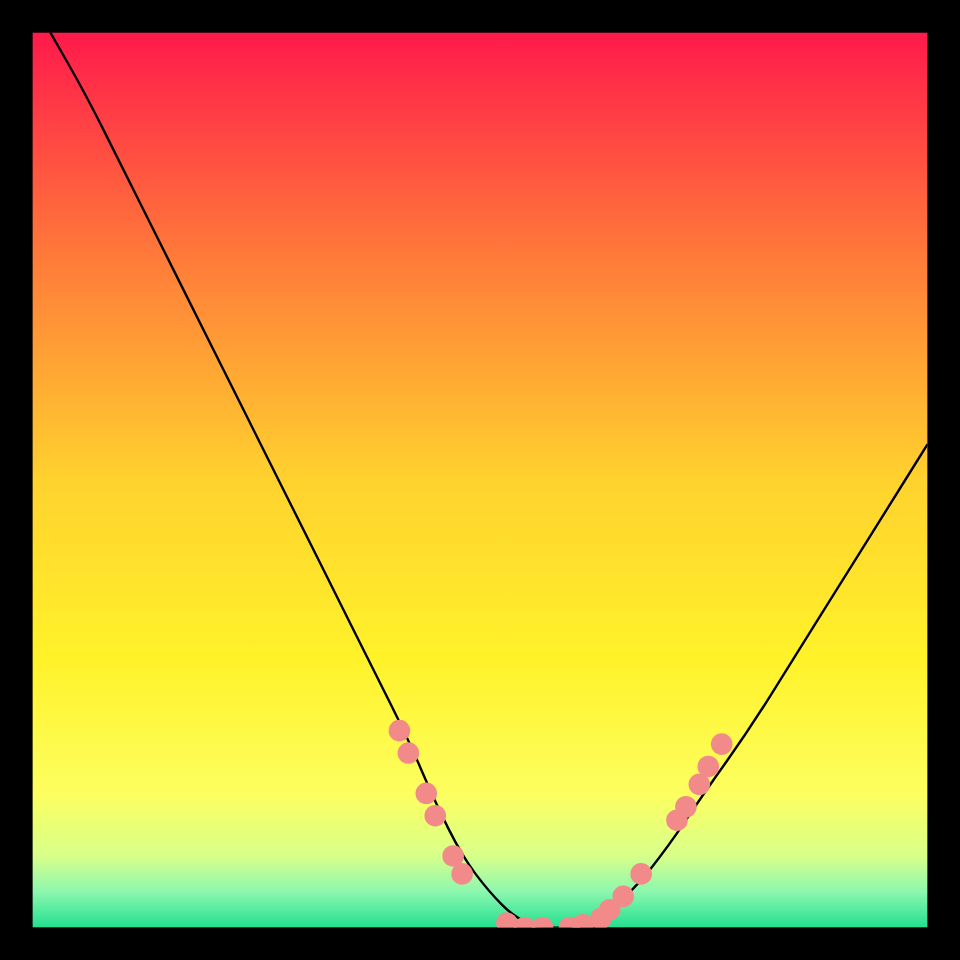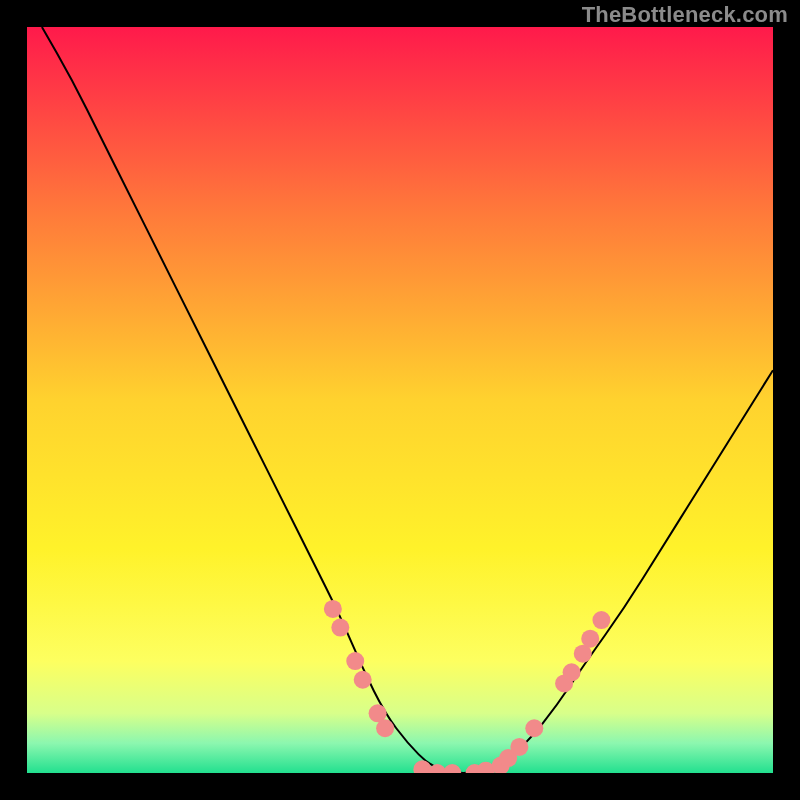--- a/index.html
+++ b/index.html
@@ -33,21 +33,20 @@
     font-size: 22px;
     font-weight: 600;
     color: #8b8b8b;
     letter-spacing: 0.2px;
   }
 </style>
 </head>
 <body>
 
 <div class="frame">
-  <div class="watermark">TheBottleneck.com</div>
   <svg class="plot" viewBox="0 0 746 746" preserveAspectRatio="none">
     <defs>
       <linearGradient id="bg-grad" x1="0" y1="0" x2="0" y2="1">
           <stop offset="0%" stop-color="#ff1a4b"></stop>
           <stop offset="25%" stop-color="#ff7a3a"></stop>
           <stop offset="50%" stop-color="#ffd22e"></stop>
           <stop offset="70%" stop-color="#fff22a"></stop>
           <stop offset="85%" stop-color="#fdff60"></stop>
           <stop offset="92%" stop-color="#d8ff8a"></stop>
           <stop offset="96%" stop-color="#8cf7af"></stop>

